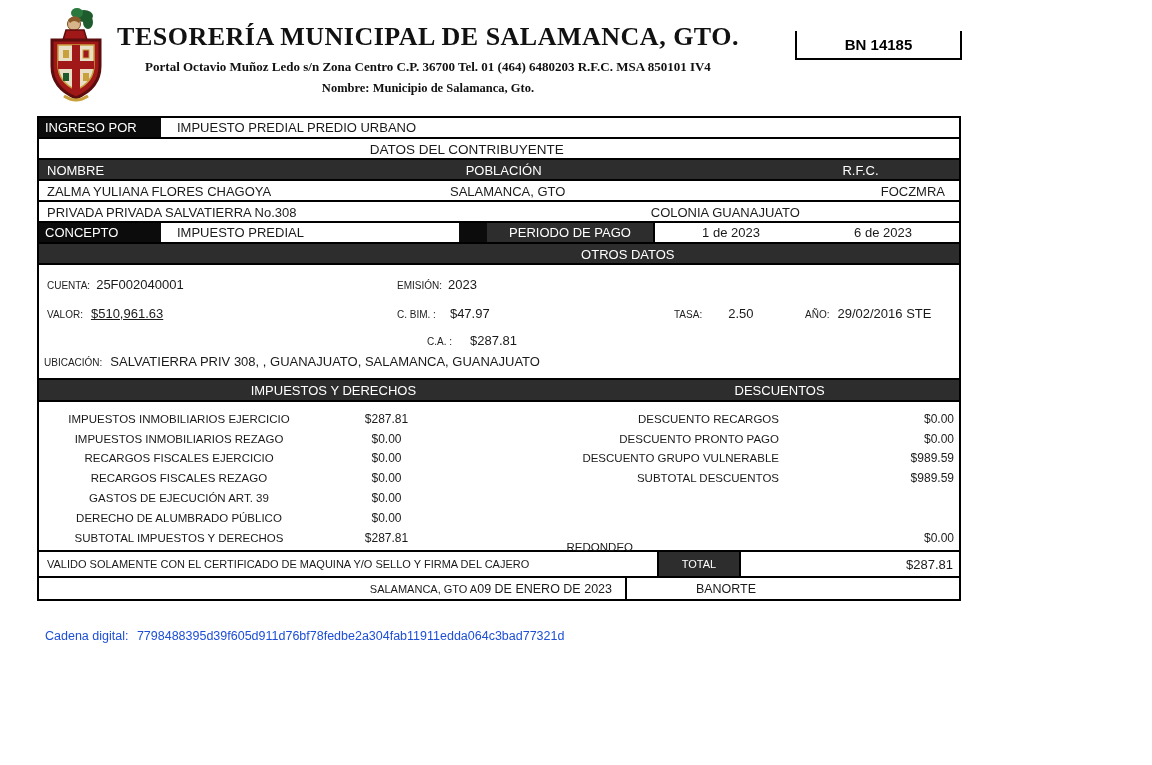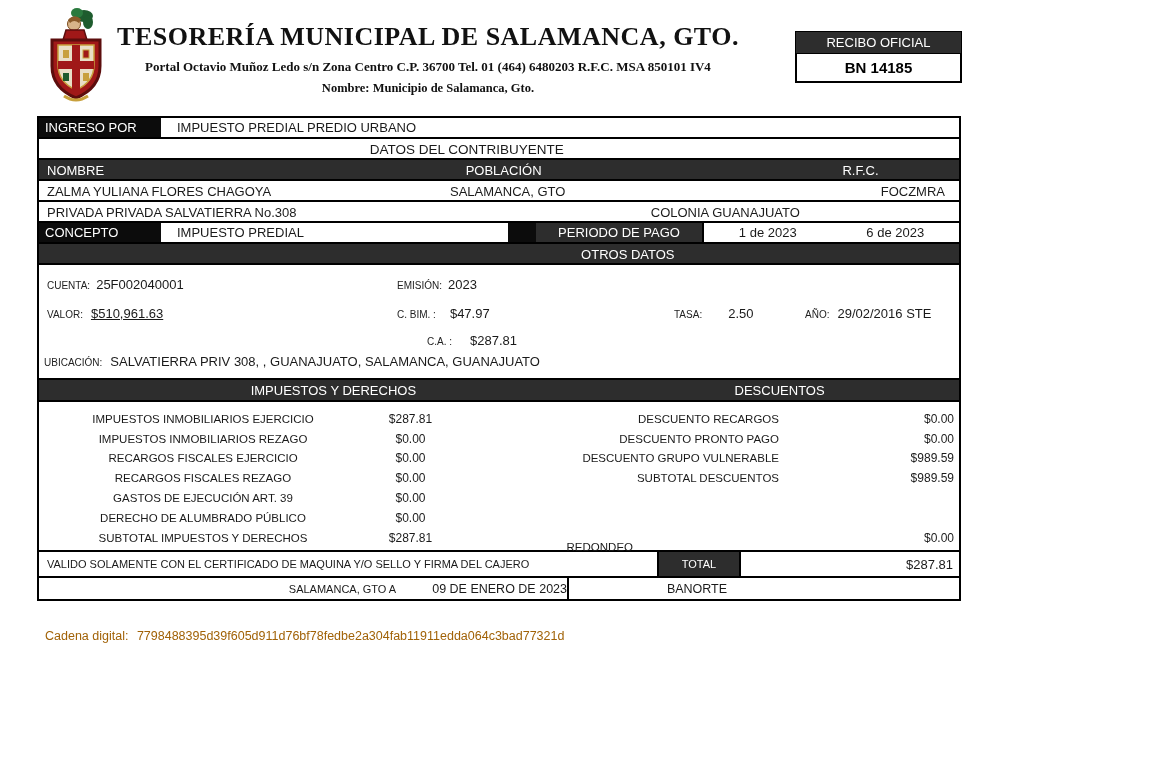--- a/index.html
+++ b/index.html
@@ -22,57 +22,57 @@
        font-size:13px;}
   .row{position:relative;height:21px;border-bottom:2px solid #000;box-sizing:border-box;
        display:flex;align-items:center;background:#fff;}
   .bar{background:#2d2d2d;color:#fff;}
   .blackbox{background:#0c0c0c;color:#fff;width:122px;height:100%;display:flex;align-items:center;
             padding-left:6px;box-sizing:border-box;flex:none;}
   .cell-val{padding-left:16px;}
   .abs{position:absolute;top:50%;transform:translateY(-50%);white-space:nowrap;}
   .ctr{transform:translate(-50%,-50%);}
   
-  .concepto-val{width:347px;flex:none;box-sizing:border-box;padding-left:16px;}
+  .concepto-val{width:298px;flex:none;box-sizing:border-box;padding-left:16px;}
   .gap-black{width:28px;height:100%;background:#0c0c0c;flex:none;}
   .periodo{width:168px;height:100%;background:#2d2d2d;color:#fff;display:flex;align-items:center;
            justify-content:center;flex:none;border-right:2px solid #000;box-sizing:border-box;}
   .dates{flex:1;display:flex;height:100%;align-items:center;}
   .dates span{width:50%;text-align:center;}
   
   .otros{position:relative;height:115px;border-bottom:2px solid #000;box-sizing:border-box;background:#fff;}
   .lb{font-size:10px;color:#222;}
   .vl{font-size:13px;}
   .pair{position:absolute;white-space:nowrap;display:flex;align-items:baseline;}
   
   .secbar{height:22px;background:#2d2d2d;border-bottom:2px solid #000;box-sizing:border-box;position:relative;color:#fff;}
   
   .items{height:150px;border-bottom:2px solid #000;box-sizing:border-box;display:flex;
          padding-top:7px;background:#fff;}
   .col{width:50%;}
-  .irow{height:19.8px;display:flex;align-items:center;font-size:11.5px;padding-left:24px;}
+  .irow{height:19.8px;display:flex;align-items:center;font-size:11.5px;}
   .ilabel-l{width:280px;text-align:center;flex:none;}
   .ivalue-l{width:135px;text-align:center;flex:none;font-size:12px;}
   .ilabel-r{flex:1;text-align:right;}
   .ivalue-r{width:180px;text-align:right;padding-right:5px;flex:none;box-sizing:border-box;font-size:12px;}
   
   .valido{height:26px;}
   .leyenda{flex:1;padding-left:8px;font-size:11px;height:100%;display:flex;align-items:center;
            border-right:2px solid #000;box-sizing:border-box;}
   .totalbox{width:82px;height:100%;background:#2d2d2d;color:#fff;font-size:11px;display:flex;
             align-items:center;justify-content:center;flex:none;border-right:2px solid #000;box-sizing:border-box;}
   .totalval{width:218px;text-align:right;padding-right:6px;box-sizing:border-box;flex:none;font-size:13px;}
   .lastrow{height:21px;border-bottom:none;}
-  .lugar-cell{width:530px;height:100%;display:flex;align-items:center;justify-content:flex-end;
-              gap:36px;border-right:2px solid #000;box-sizing:border-box;flex:none;}
+  .lugar-cell{width:588px;height:100%;display:flex;align-items:center;justify-content:flex-end;
+              padding-right:13px;border-right:2px solid #000;box-sizing:border-box;flex:none;}
   .lugar{font-size:11px;}
   .fecha{font-size:12.5px;}
   .banco-cell{flex:1;text-align:center;}
   .banco{display:inline-block;transform:translateX(-67px);font-size:12.5px;}
-  .cadena{position:absolute;left:45px;top:629px;font-size:12.5px;color:#a16207;text-align:right;}
+  .cadena{position:absolute;left:45px;top:629px;font-size:12.5px;color:#1d4ed8;text-align:right;}
 </style>
 </head>
 <body>
 
 <div class="page">
 
   <div class="crest">
     <svg width="64" height="100" viewBox="0 0 64 100">
       <ellipse cx="40" cy="8" rx="9" ry="6" fill="#1e5c2e"></ellipse>
       <ellipse cx="33" cy="5" rx="6" ry="5" fill="#2a7a3e"></ellipse>
@@ -90,21 +90,20 @@
       <rect x="39" y="65" width="6" height="8" fill="#c8a03c"></rect>
       <path d="M20 88 q12 8 24 0" stroke="#c8a03c" stroke-width="3" fill="none"></path>
     </svg>
   </div>
   <div class="head-block">
     <div class="head-title">TESORERÍA MUNICIPAL DE SALAMANCA, GTO.</div>
     <div class="head-addr">Portal Octavio Muñoz Ledo s/n Zona Centro C.P. 36700 Tel. 01 (464) 6480203 R.F.C. MSA 850101 IV4</div>
     <div class="head-ent">Nombre: Municipio de Salamanca, Gto.</div>
   </div>
   <div class="recibo-box">
-    <div class="recibo-top">RECIBO OFICIAL</div>
     <div class="recibo-num">BN 14185</div>
   </div>
 
   <div class="tbl">
 
     <div class="row">
       <div class="blackbox">INGRESO POR</div>
       <div class="cell-val">IMPUESTO PREDIAL PREDIO URBANO</div>
     </div>
 

